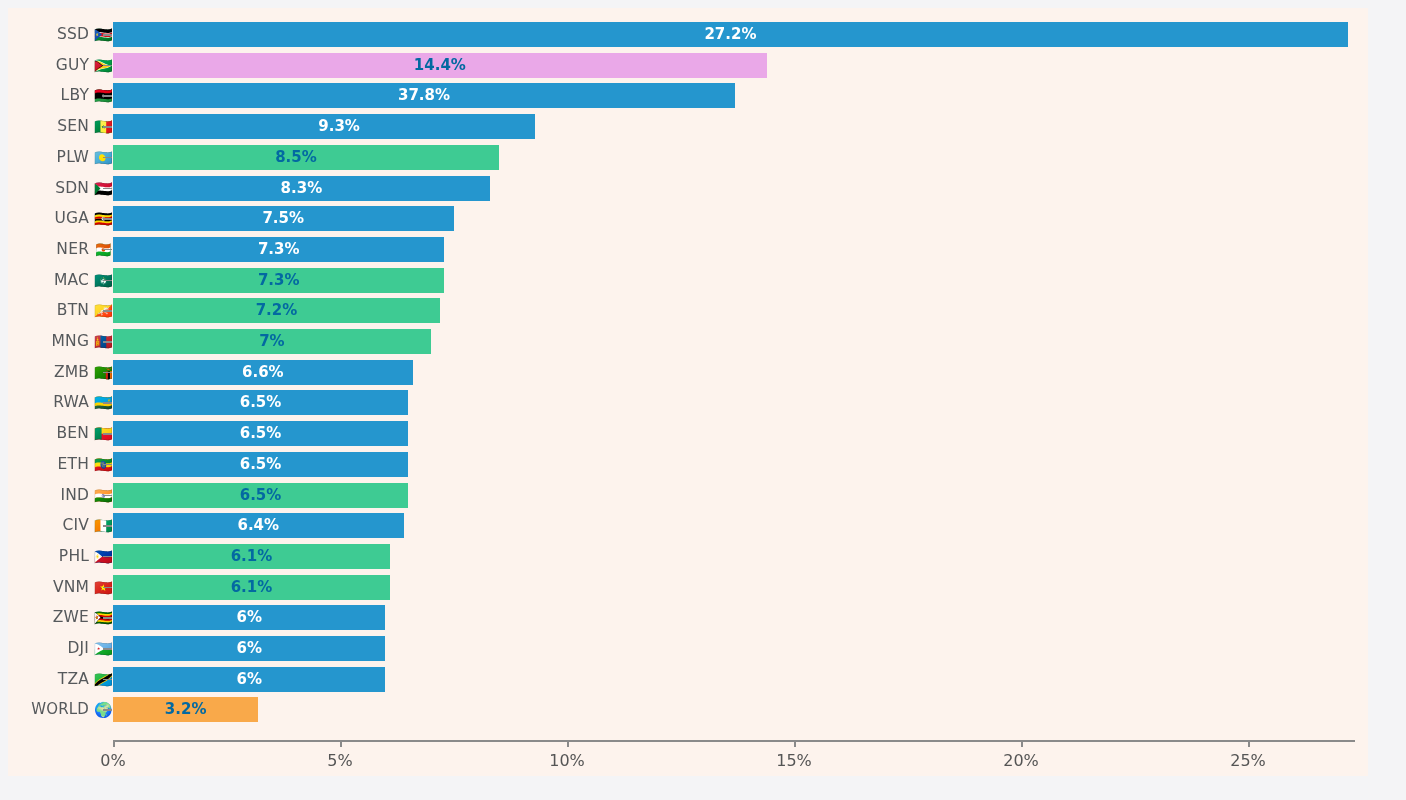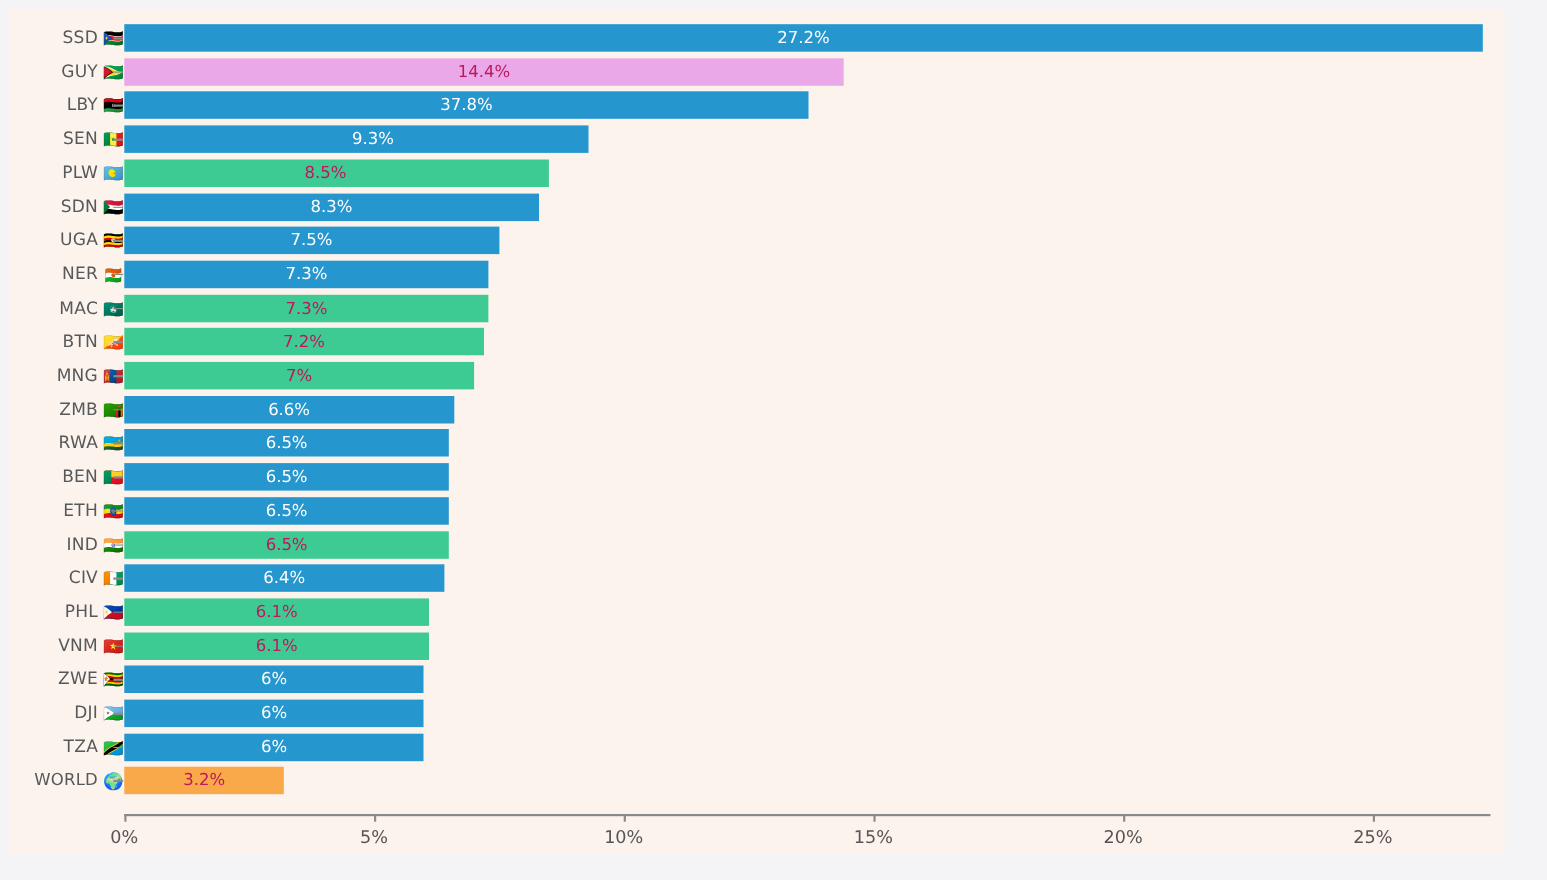--- a/index.html
+++ b/index.html
@@ -85,26 +85,26 @@
     height: 25px;
     box-sizing: border-box;
   }
 
   .bar-value {
     position: absolute;
     top: 0;
     height: 25px;
     line-height: 25px;
     font-size: 15px;
-    font-weight: normal;
+    font-weight: bold;
     white-space: nowrap;
     text-align: center;
   }
   .v-light { color: #ffffff; }
-  .v-dark  { color: #be185d; }
+  .v-dark  { color: #0369a1; }
 
   
   #x-axis-line {
     position: absolute;
     left: 113px;
     top: 740px;
     width: 1242px;
     height: 1.6px;
     background: #8a8a8a;
   }

